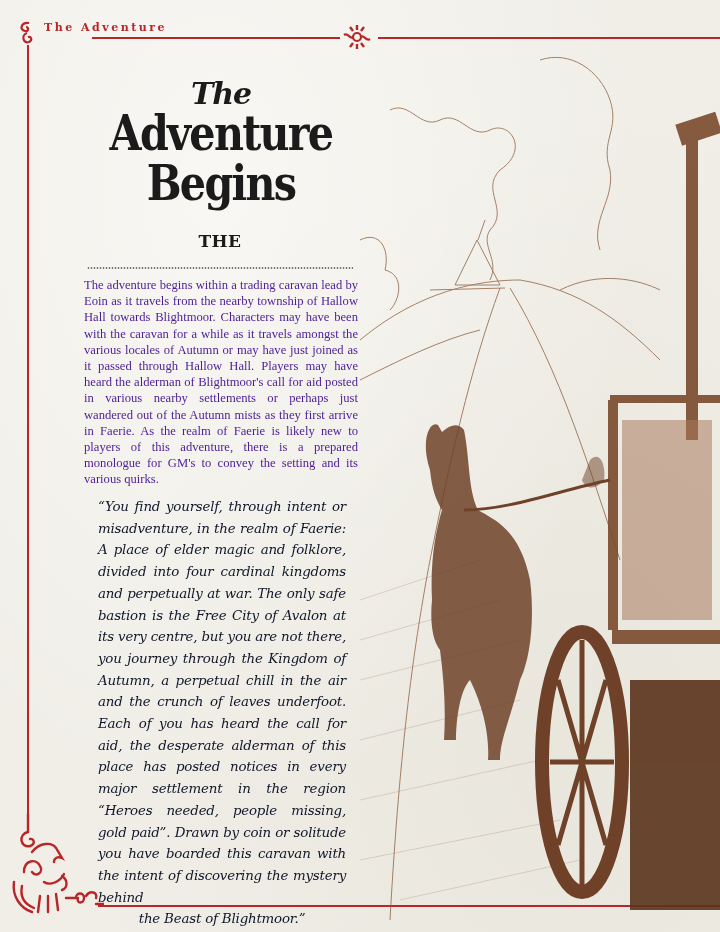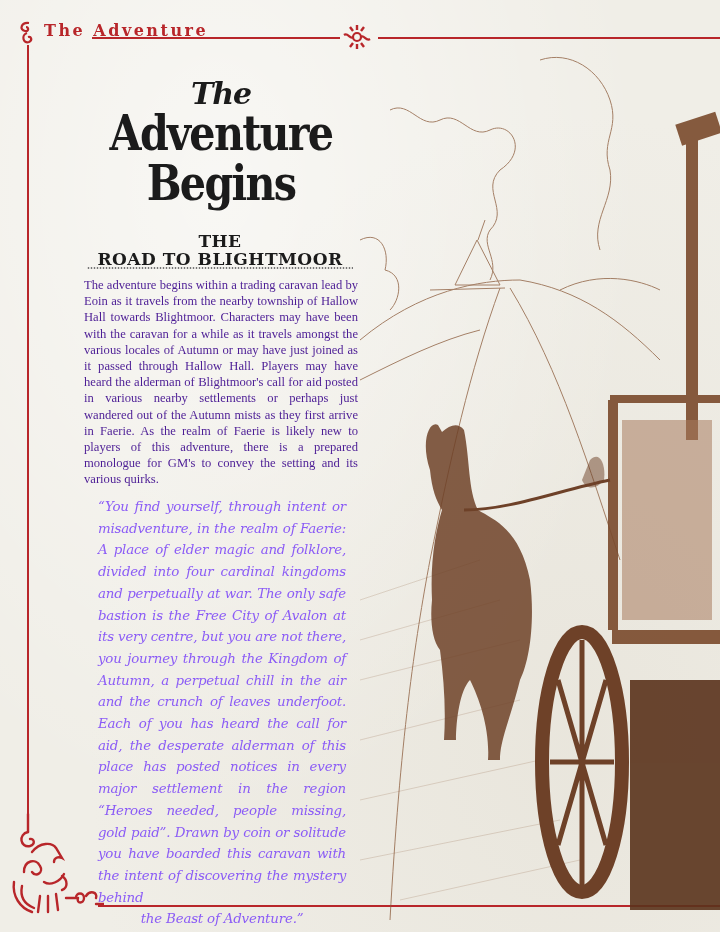--- a/index.html
+++ b/index.html
@@ -16,21 +16,21 @@
       radial-gradient(ellipse at 80% 80%, rgba(220,214,200,0.35), rgba(255,255,255,0) 60%),
       #f0eee7;
   }
   
   .border-top { position: absolute; left: 92px; right: 0; top: 37px; height: 2px; background: #b8262a; }
   .border-top.seg2 { left: 378px; }
   .border-left { position: absolute; left: 27px; top: 45px; width: 2px; height: 780px; background: #b8262a; }
   .border-bottom { position: absolute; left: 98px; right: 0; top: 905px; height: 2px; background: #b8262a; }
   .running-head {
     position: absolute; left: 44px; top: 21px;
-    font-family: "DejaVu Serif", serif; font-size: 16px; letter-spacing: 2.5px;
+    font-family: "DejaVu Serif", serif; font-size: 11px; letter-spacing: 2.5px;
     color: #b8262a; font-weight: bold;
   }
   .corner-tl { position: absolute; left: 15px; top: 20px; }
   .ornament-top { position: absolute; left: 340px; top: 22px; }
   .corner-bl { position: absolute; left: 4px; top: 812px; }
   
   .title-block { position: absolute; left: 80px; top: 80px; width: 282px; text-align: center; }
   .title-the {
     font-family: "DejaVu Serif", serif; font-weight: bold; font-size: 30px; line-height: 28px;
     font-style: italic; letter-spacing: -1px;
@@ -51,21 +51,21 @@
   }
   .body-text {
     position: absolute; left: 84px; top: 277px; width: 274px;
     font-size: 12.6px; line-height: 16.2px; text-align: justify;
     font-family: "Liberation Serif", serif; color: #4c1d95;
   }
   .quote-text {
     position: absolute; left: 98px; top: 496px; width: 248px;
     font-family: "DejaVu Serif", serif; font-style: italic;
     font-size: 13.4px; line-height: 21.7px; text-align: justify;
-    text-align-last: left; color: #8b5cf6; letter-spacing: -0.2px;
+    text-align-last: left; color: #0f172a; letter-spacing: -0.2px;
   }
   .quote-end { text-align: center; text-align-last: center; display: block; }
   .illustration { position: absolute; left: 360px; top: 40px; width: 360px; height: 880px; }
 </style>
 </head>
 <body>
 
 <div class="page-bg"></div>
 
 <svg class="corner-tl" width="24" height="30" viewBox="0 0 24 30">
@@ -97,29 +97,28 @@
 <div class="border-bottom"></div>
 
 <div class="title-block">
   <div class="title-the">The</div>
   <div class="title-main">Adventure</div>
   <div class="title-main">Begins</div>
 </div>
 
 <div class="subtitle">
   <div>THE</div>
-  <div>ROAD TO BLIGHTMOOR</div>
 </div>
 <div class="divider"></div>
 
 <div class="body-text">The adventure begins within a trading caravan lead by Eoin as it travels from the nearby township of Hallow Hall towards Blightmoor. Characters may have been with the caravan for a while as it travels amongst the various locales of Autumn or may have just joined as it passed through Hallow Hall. Players may have heard the alderman of Blightmoor's call for aid posted in various nearby settlements or perhaps just wandered out of the Autumn mists as they first arrive in Faerie. As the realm of Faerie is likely new to players of this adventure, there is a prepared monologue for GM's to convey the setting and its various quirks.</div>
 
 <div class="quote-text">
   <span>“You find yourself, through intent or misadventure, in the realm of Faerie: A place of elder magic and folklore, divided into four cardinal kingdoms and perpetually at war. The only safe bastion is the Free City of Avalon at its very centre, but you are not there, you journey through the Kingdom of Autumn, a perpetual chill in the air and the crunch of leaves underfoot. Each of you has heard the call for aid, the desperate alderman of this place has posted notices in every major settlement in the region “Heroes needed, people missing, gold paid”. Drawn by coin or solitude you have boarded this caravan with the intent of discovering the mystery behind</span>
-  <span class="quote-end">the Beast of Adventure.”</span>
+  <span class="quote-end">the Beast of Blightmoor.”</span>
 </div>
 
 <svg class="illustration" viewBox="0 0 360 880">
   <g fill="none" stroke="#8a5a3a" stroke-width="1" opacity="0.75">
 
     <path d="M30 70 C50 60 60 90 80 80 C100 70 110 100 130 90 C150 80 170 110 140 130 C120 150 150 170 130 190 C120 205 140 220 130 240"></path>
     <path d="M180 20 C210 10 240 30 250 60 C260 90 240 100 250 130 C255 160 230 180 240 210"></path>
     <path d="M0 200 C20 190 30 210 25 230 C45 235 40 260 30 270"></path>
 
     <path d="M95 245 L117 200 L140 245 Z"></path>

